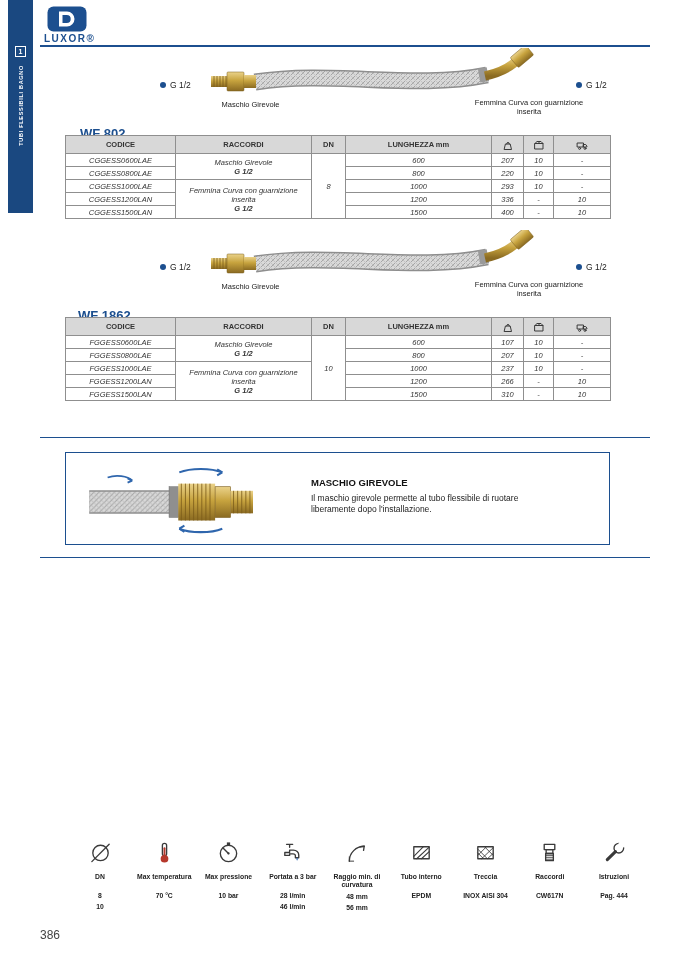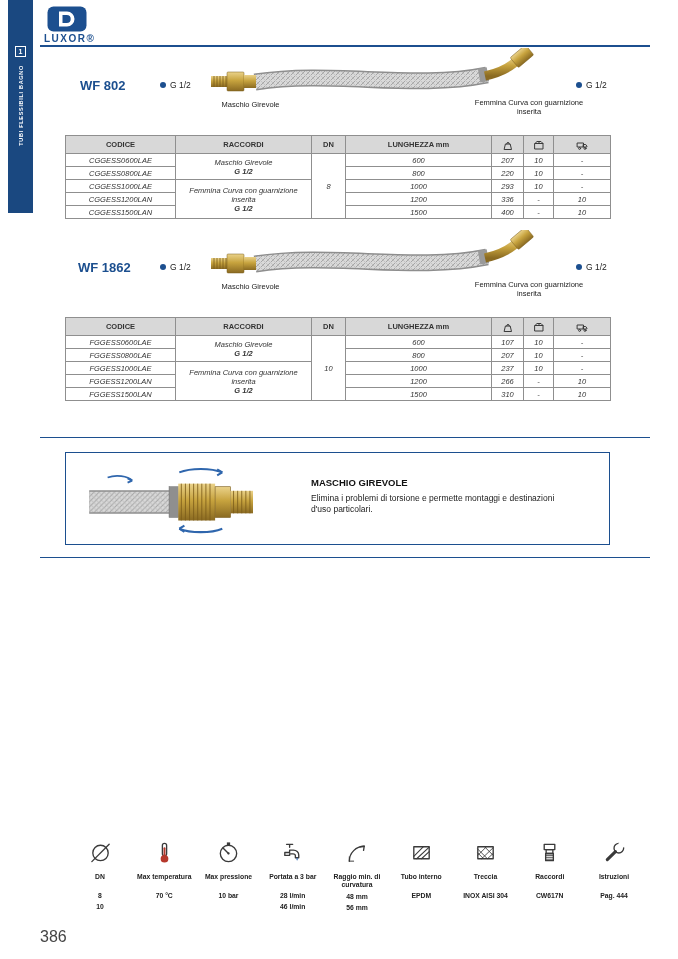--- a/index.html
+++ b/index.html
@@ -18,21 +18,21 @@
   .logo svg{width:40px;height:26px;display:block;margin:0 auto;}
   .logo-text{font-size:10px;font-weight:bold;color:#1c4f8f;letter-spacing:1.5px;margin-top:1px;}
 
   
   .header-title{position:absolute;left:0;right:0;top:13px;text-align:center;font-size:10px;color:#1c4f8f;}
   .header-title .t1{font-weight:bold;}
   .header-title .t2{font-weight:800;}
   .header-rule{position:absolute;left:40px;right:28px;top:45px;height:2px;background:#1c4f8f;}
 
   
-  .prod-title{position:absolute;color:#1c4f8f;font-weight:bold;font-size:13px;}
+  .prod-title{position:absolute;color:#1c4f8f;font-weight:bold;font-size:13px;margin-top:48px;}
   .ann{position:absolute;display:flex;align-items:center;gap:4px;font-size:8.5px;color:#222;}
   .dot{width:6px;height:6px;border-radius:50%;background:#1c4f8f;flex:none;}
   .hose{position:absolute;width:360px;height:56px;}
   .fit-label{position:absolute;font-size:7.5px;color:#222;text-align:center;line-height:1.25;}
 
   
   .tblwrap{position:absolute;left:65px;width:545px;}
   .tbl{border-collapse:collapse;width:545px;table-layout:fixed;}
   .tbl th,.tbl td{border:1px solid #8f8f8f;text-align:center;padding:0 1px;}
   .tbl thead th{background:#d8d8d8;height:17px;font-size:7.5px;font-weight:bold;color:#333;}
@@ -53,21 +53,21 @@
   .info-title{font-weight:bold;font-size:9.5px;margin-bottom:4px;color:#111;}
   .info-p{margin:0 0 5px 0;}
 
   
   .specs{position:absolute;left:70px;right:34px;top:840px;display:flex;justify-content:space-between;}
   .spec{width:60px;text-align:center;font-size:6.8px;color:#222;}
   .spec-icon svg{width:25px;height:25px;}
   .spec-label{font-weight:bold;margin-top:7px;min-height:15px;line-height:1.15;}
   .spec-value{margin-top:3px;white-space:pre-line;line-height:1.6;font-weight:bold;}
 
-  .page-num{position:absolute;left:40px;top:928px;font-size:16px;color:#444;}
+  .page-num{position:absolute;left:40px;top:928px;font-size:12px;color:#444;}
   .icon-stroke{stroke:#3a3a3a;fill:none;stroke-width:1.4;stroke-linecap:round;stroke-linejoin:round;}
 </style>
 </head>
 <body>
 
 <div class="page">
 
   <svg width="0" height="0" style="position:absolute" aria-hidden="true">
     <defs>
       <linearGradient id="brass" x1="0" y1="0" x2="0" y2="1">
@@ -327,21 +327,21 @@
         <path d="M96,13 a27,9 0 0 1 42,0" stroke="#2f66ad" stroke-width="2" fill="none"></path>
         <path d="M138,13 l-5,-3 M138,13 l-5,3" stroke="#2f66ad" stroke-width="2" fill="none"></path>
         <path d="M138,68 a27,9 0 0 1 -42,0" stroke="#2f66ad" stroke-width="2" fill="none"></path>
         <path d="M96,68 l5,-3 M96,68 l5,3" stroke="#2f66ad" stroke-width="2" fill="none"></path>
         <path d="M26,18 a16,8 0 0 1 24,3" stroke="#2f66ad" stroke-width="1.8" fill="none"></path>
         <path d="M50,21 l-4.5,-2 M50,21 l-4.5,2" stroke="#2f66ad" stroke-width="1.8" fill="none"></path>
       </svg>
     </div>
     <div class="info-text">
       <div class="info-title">MASCHIO GIREVOLE</div>
-      <p class="info-p">Elimina i problemi di torsione e permette montaggi e destinazioni d'uso particolari.</p>
+      <p class="info-p">Il maschio girevole permette al tubo flessibile di ruotare liberamente dopo l'installazione.</p>
     </div>
   </div>
   <div class="info-hr" style="top:557px"></div>
 
   <div class="specs">
     <div class="spec">
       <span class="spec-icon"><svg viewBox="0 0 26 26" class="icon-stroke">
             <circle cx="13" cy="13.5" r="8"></circle>
             <line x1="4" y1="22.5" x2="22" y2="4.5"></line>
           </svg></span>

